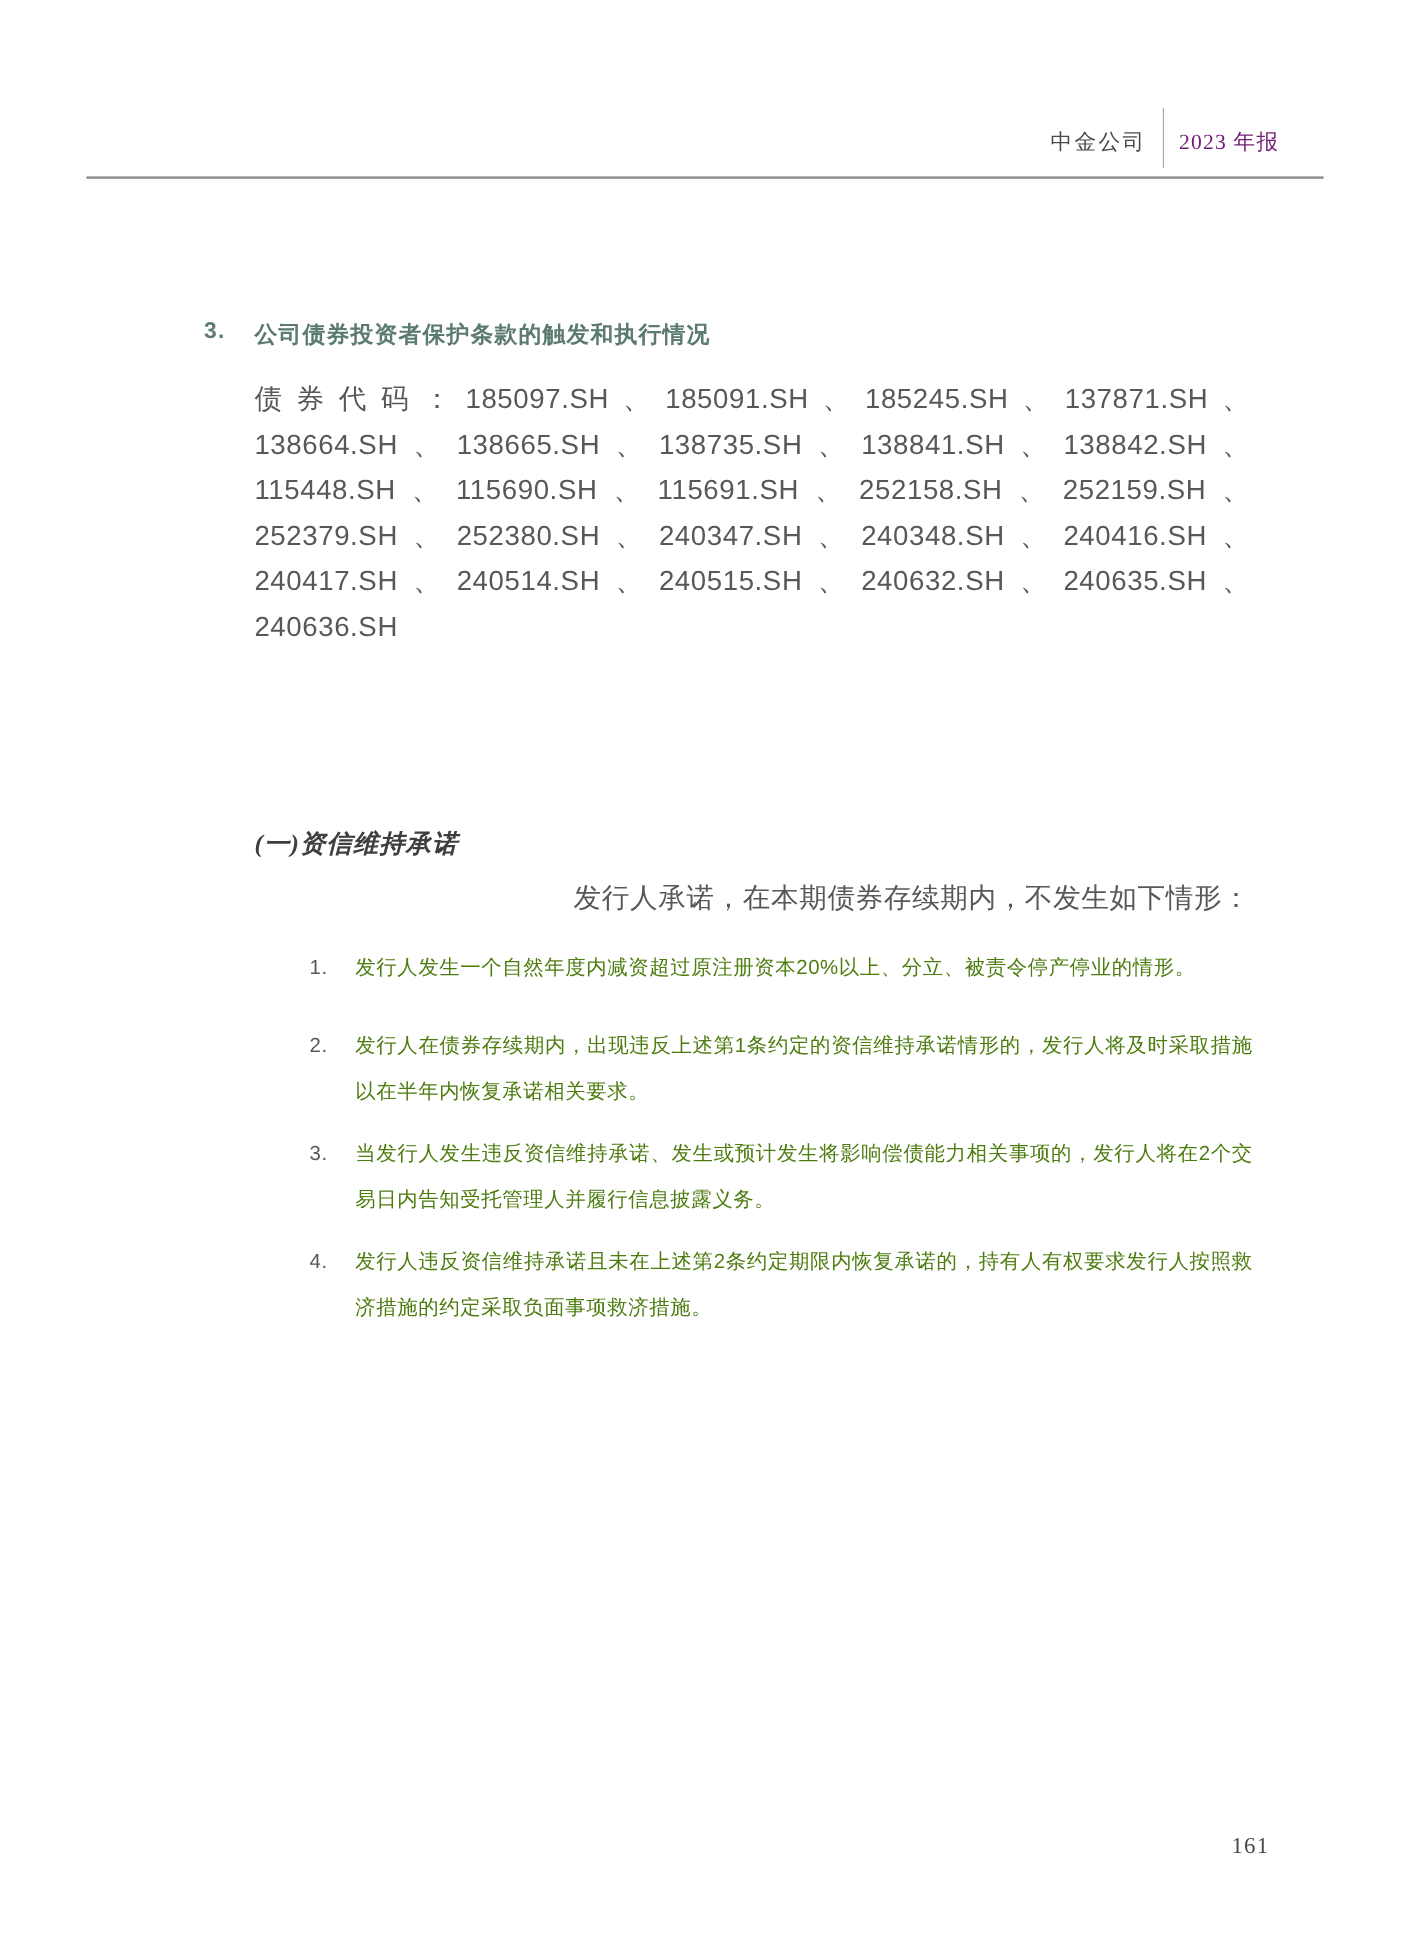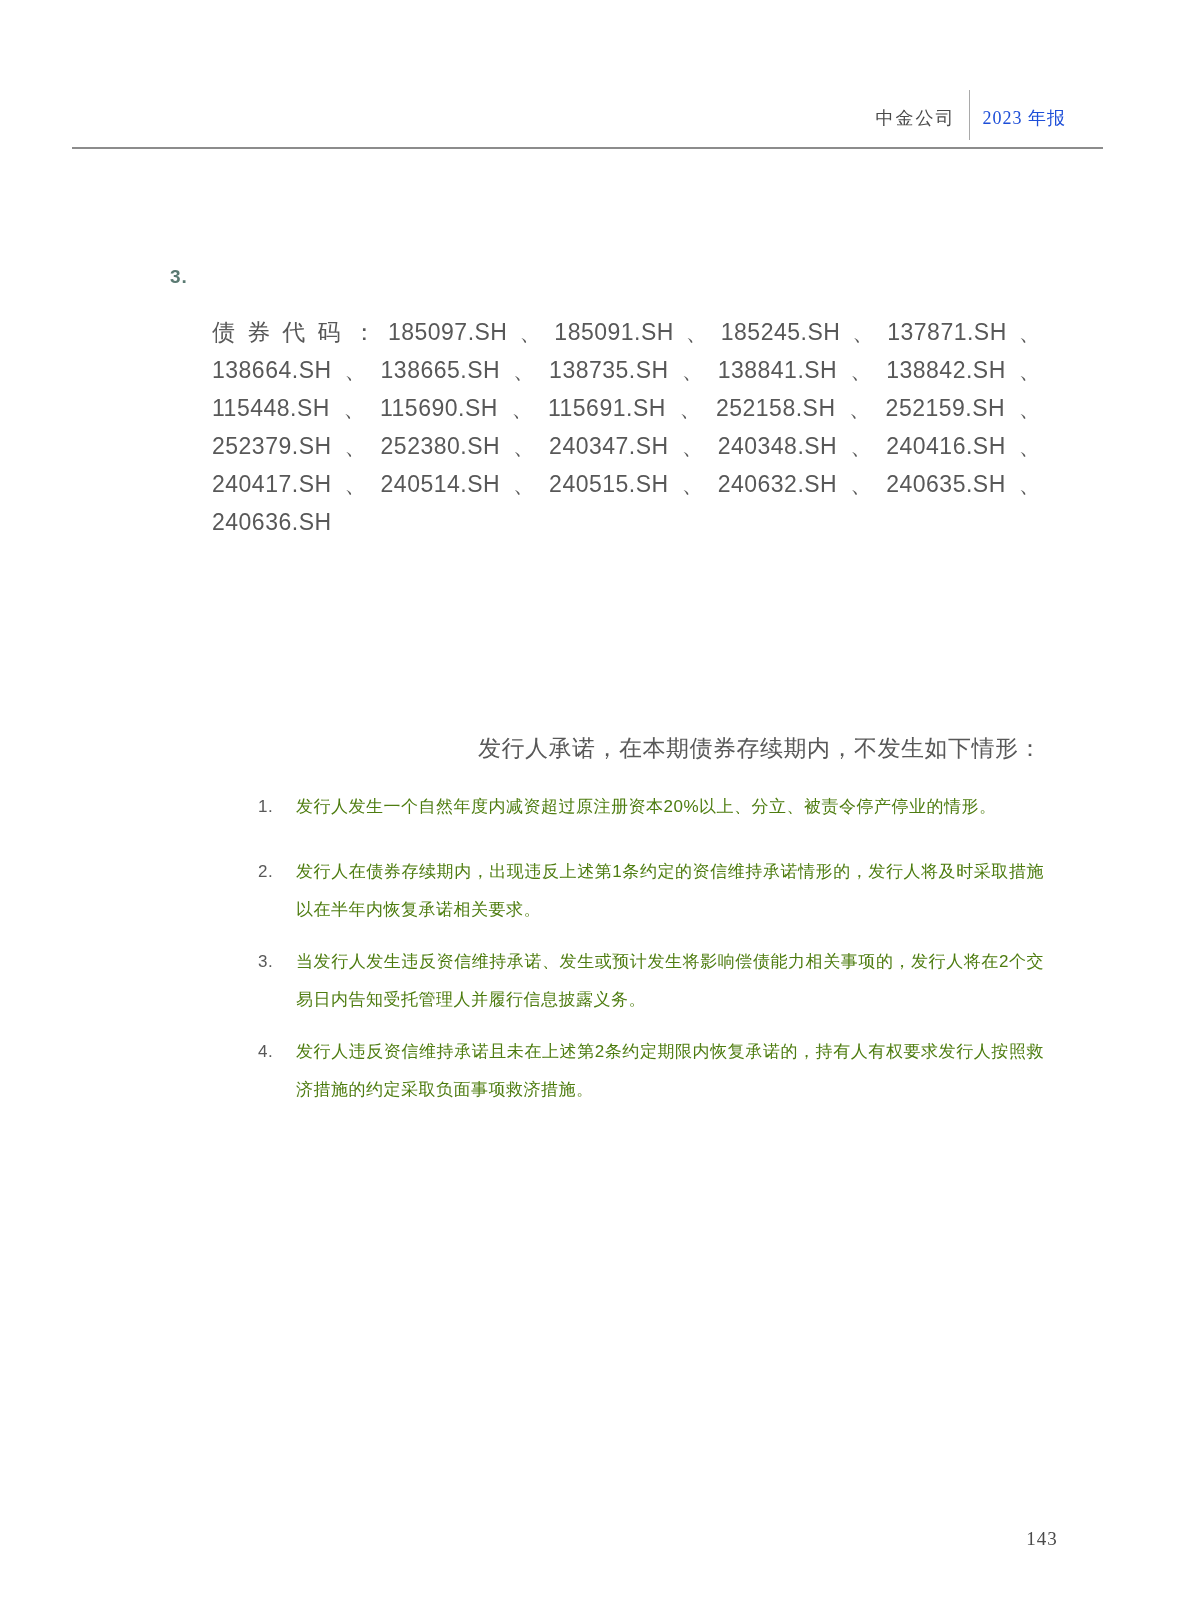--- a/index.html
+++ b/index.html
@@ -17,21 +17,21 @@
     position:absolute;top:96px;right:124px;
     display:flex;align-items:center;
     font-family:"Liberation Serif","DejaVu Serif",serif;
     font-size:18px;
   }
   .header .company{color:#4a4a4a;letter-spacing:2px;}
   .header .divider{
     width:1px;height:50px;background:#a9a9a9;
     margin:0 13px;align-self:flex-start;margin-top:-6px;
   }
-  .header .report{color:#1d4ed8;letter-spacing:1px;}
+  .header .report{color:#701a75;letter-spacing:1px;}
   .header-rule{
     position:absolute;left:72px;top:147px;width:1031px;height:0;
     border-top:2px solid #8c8c8c;
   }
   
   .section-heading{
     position:absolute;left:170px;top:266px;width:880px;
     display:flex;
     color:#5a7a72;font-weight:bold;font-size:19px;letter-spacing:1px;
   }
@@ -78,41 +78,43 @@
 
   <div class="header">
     <span class="company">中金公司</span>
     <span class="divider"></span>
     <span class="report">2023 年报</span>
   </div>
   <div class="header-rule"></div>
 
   <div class="section-heading">
     <span class="num">3.</span>
+    <span class="title">公司债券投资者保护条款的触发和执行情况</span>
   </div>
 
   <div class="para p-codes">债券代码：185097.SH、185091.SH、185245.SH、137871.SH、138664.SH、138665.SH、138735.SH、138841.SH、138842.SH、115448.SH、115690.SH、115691.SH、252158.SH、252159.SH、252379.SH、252380.SH、240347.SH、240348.SH、240416.SH、240417.SH、240514.SH、240515.SH、240632.SH、240635.SH、240636.SH</div>
 
 
 
+  <div class="subsection-title">(一)资信维持承诺</div>
 
   <div class="para p-commit">发行人承诺，在本期债券存续期内，不发生如下情形：</div>
 
   <div class="list-item li-1">
     <span class="li-num">1.</span>
     <span class="li-text">发行人发生一个自然年度内减资超过原注册资本20%以上、分立、被责令停产停业的情形。</span>
   </div>
   <div class="list-item li-2">
     <span class="li-num">2.</span>
     <span class="li-text">发行人在债券存续期内，出现违反上述第1条约定的资信维持承诺情形的，发行人将及时采取措施以在半年内恢复承诺相关要求。</span>
   </div>
   <div class="list-item li-3">
     <span class="li-num">3.</span>
     <span class="li-text">当发行人发生违反资信维持承诺、发生或预计发生将影响偿债能力相关事项的，发行人将在2个交易日内告知受托管理人并履行信息披露义务。</span>
   </div>
   <div class="list-item li-4">
     <span class="li-num">4.</span>
     <span class="li-text">发行人违反资信维持承诺且未在上述第2条约定期限内恢复承诺的，持有人有权要求发行人按照救济措施的约定采取负面事项救济措施。</span>
   </div>
 
-  <div class="page-number">143</div>
+  <div class="page-number">161</div>
 
 </div>
 
 </body></html>

